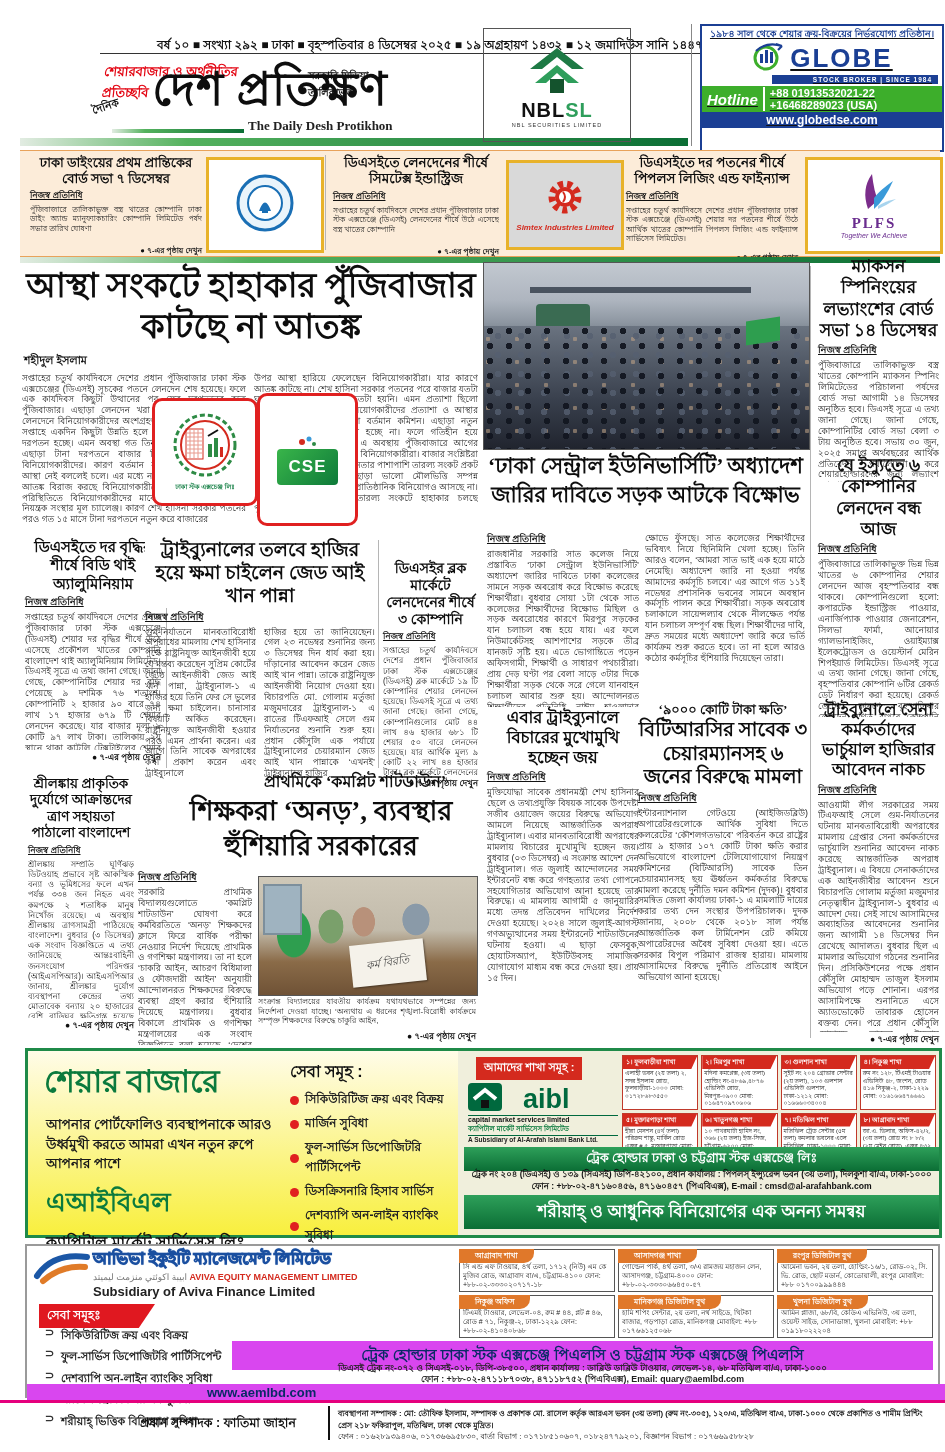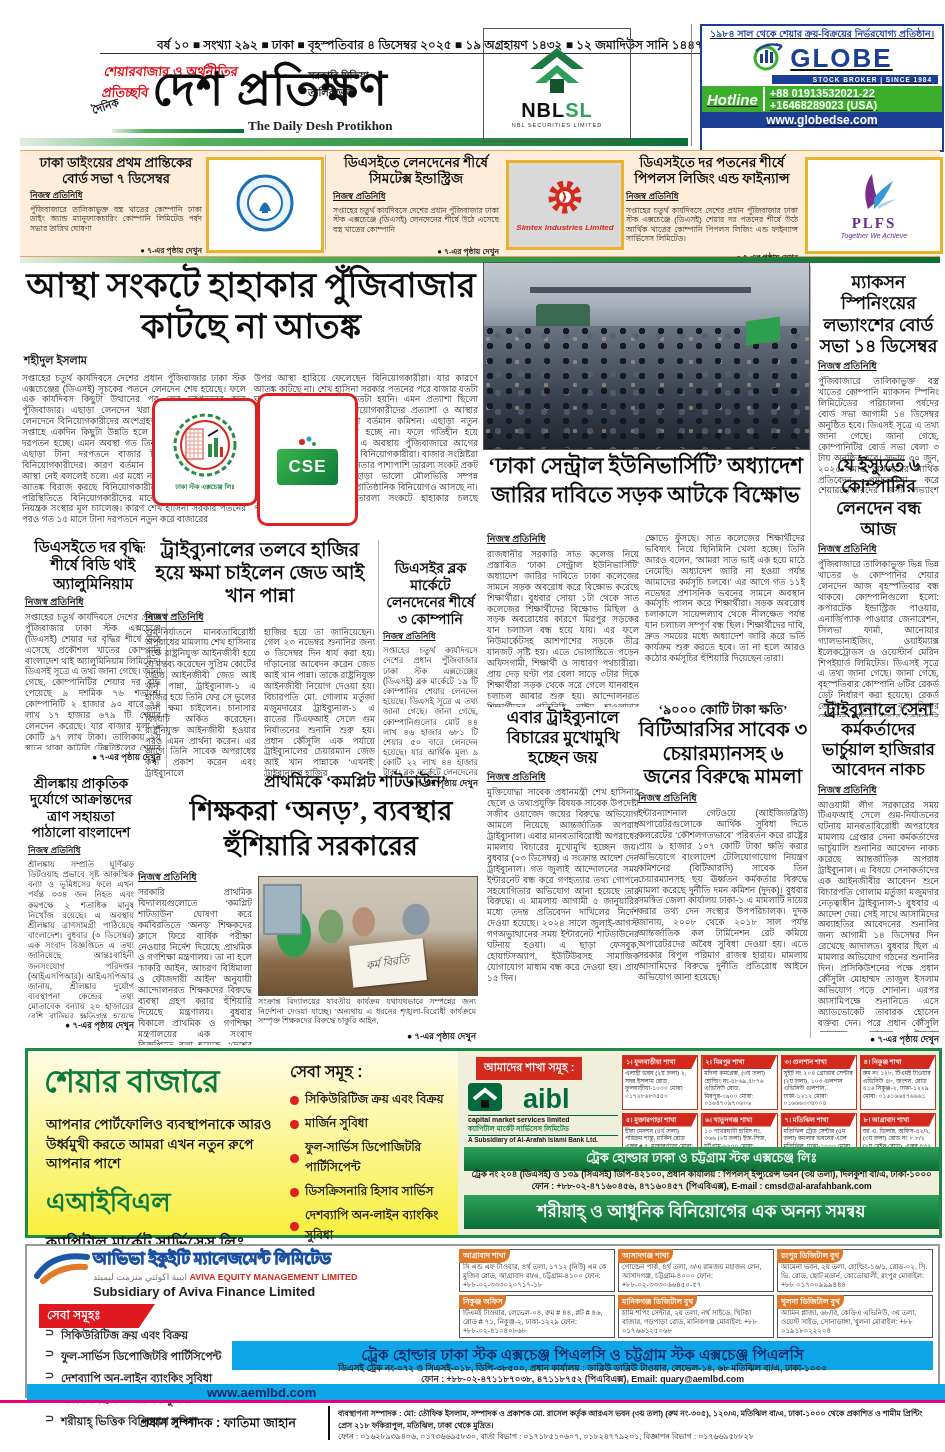--- a/index.html
+++ b/index.html
@@ -25,23 +25,23 @@
   .svc-item{display:flex;align-items:center;gap:6px;font-size:12px;font-weight:bold;color:#222;margin:4px 0;}
   .svc-item .dot{width:9px;height:9px;border-radius:50%;background:#e02020;flex:0 0 9px;}
   .av-item{font-size:11px;font-weight:bold;color:#222;margin:2.5px 0;padding-left:18px;position:relative;}
   .av-item::before{content:"⊃";position:absolute;left:2px;top:-1px;font-weight:bold;color:#333;}
   .branch{background:#fff;border:1px solid #c0392b;position:relative;overflow:hidden;}
   .branch .tab{background:#d42a1e;color:#fff;font-size:6.5px;font-weight:bold;padding:1px 3px;
                clip-path:polygon(0 0,100% 0,92% 100%,0 100%);white-space:nowrap;}
   .branch .tx{font-size:6px;line-height:1.25;color:#222;padding:1px 2px;}
   .avbranch{background:#fff;border:1px solid #555;position:relative;}
   .avbranch .tab{position:absolute;top:-1px;left:-1px;background:#e0782a;color:#fff;font-size:7.5px;
-                 font-weight:bold;padding:1px 4px;border-radius:0 0 10px 0;white-space:nowrap;}
+                 font-weight:bold;padding:1px 16px;border-radius:0 0 10px 0;white-space:nowrap;}
   .avbranch .tx{font-size:7px;line-height:1.3;color:#222;padding:12px 3px 2px 3px;}
-  .cyan{background:#0ea5e9;color:#0a2a66;font-weight:bold;}
+  .cyan{background:#d946ef;color:#0a2a66;font-weight:bold;}
   .photo-frame{border:1px solid #555;}
 </style>
 </head>
 <body>
 
 <div class="page">
 
   <div class="abs c b" style="left:100px;top:36px;width:660px;font-size:12px;">বর্ষ ১০ ■ সংখ্যা ২৯২ ■ ঢাকা ■ বৃহস্পতিবার ৪ ডিসেম্বর ২০২৫ ■ ১৯ অগ্রহায়ণ ১৪৩২ ■ ১২ জমাদিউস সানি ১৪৪৭</div>
   <div class="abs" style="left:100px;top:53px;width:660px;height:1px;background:#333;"></div>
 
@@ -199,21 +199,21 @@
   <div class="abs hl c" style="left:483px;top:452px;width:325px;font-size:21.5px;line-height:1.35;">‘ঢাকা সেন্ট্রাল ইউনিভার্সিটি’ অধ্যাদেশ জারির দাবিতে সড়ক আটকে বিক্ষোভ</div>
 
   <div class="abs" style="left:487px;top:530px;width:152px;">
     <div class="byl">নিজস্ব প্রতিনিধি</div>
     <div class="body" style="height:158px;">রাজধানীর সরকারি সাত কলেজ নিয়ে প্রস্তাবিত ‘ঢাকা সেন্ট্রাল ইউনিভার্সিটি’ অধ্যাদেশ জারির দাবিতে ঢাকা কলেজের সামনে সড়ক অবরোধ করে বিক্ষোভ করেছে শিক্ষার্থীরা। বুধবার সোয়া ১টা থেকে সাত কলেজের শিক্ষার্থীদের বিক্ষোভ মিছিল ও সড়ক অবরোধের কারণে মিরপুর সড়কের যান চলাচল বন্ধ হয়ে যায়। এর ফলে নিউমার্কেটসহ আশপাশের সড়কে তীব্র যানজট সৃষ্টি হয়। এতে ভোগান্তিতে পড়েন অফিসগামী, শিক্ষার্থী ও সাধারণ পথচারীরা। প্রায় দেড় ঘণ্টা পর বেলা সাড়ে ৩টার দিকে শিক্ষার্থীরা সড়ক থেকে সরে গেলে যানবাহন চলাচল আবার শুরু হয়। আন্দোলনরত শিক্ষার্থীদের প্রতিনিধি নাঈম হাওলাদার বলেন, ‘শিক্ষা মন্ত্রণালয়ের সঙ্গে তিন দফা আলোচনার পরও অধ্যাদেশের ব্যাপারে কোনো দৃশ্যমান অগ্রগতি নেই। এতে প্রায় দেড় লাখ শিক্ষার্থী’</div>
   </div>
   <div class="abs body" style="left:645px;top:533px;width:160px;height:165px;">ক্ষোভে ফুঁসছে। সাত কলেজের শিক্ষার্থীদের ভবিষ্যৎ নিয়ে ছিনিমিনি খেলা হচ্ছে। তিনি আরও বলেন, ‘আমরা সাত ভাই এক হয়ে মাঠে নেমেছি। অধ্যাদেশ জারি না হওয়া পর্যন্ত আমাদের কর্মসূচি চলবে।’ এর আগে গত ১১ই নভেম্বর প্রশাসনিক ভবনের সামনে অবস্থান কর্মসূচি পালন করে শিক্ষার্থীরা। সড়ক অবরোধ চলাকালে সায়েন্সল্যাব থেকে নীলক্ষেত পর্যন্ত যান চলাচল সম্পূর্ণ বন্ধ ছিল। শিক্ষার্থীদের দাবি, দ্রুত সময়ের মধ্যে অধ্যাদেশ জারি করে ভর্তি কার্যক্রম শুরু করতে হবে। তা না হলে আরও কঠোর কর্মসূচির হুঁশিয়ারি দিয়েছেন তারা।</div>
 
   <div class="vr" style="left:810px;top:266px;height:772px;"></div>
 
-  <div class="abs" style="left:818px;top:272px;width:121px;">
+  <div class="abs" style="left:818px;top:256px;width:121px;">
     <div class="hl c" style="font-size:17.5px;">ম্যাকসন স্পিনিংয়ের লভ্যাংশের বোর্ড সভা ১৪ ডিসেম্বর</div>
     <div class="byl">নিজস্ব প্রতিনিধি</div>
     <div class="body" style="height:122px;">পুঁজিবাজারে তালিকাভুক্ত বস্ত্র খাতের কোম্পানি ম্যাকসন স্পিনিং লিমিটেডের পরিচালনা পর্ষদের বোর্ড সভা আগামী ১৪ ডিসেম্বর অনুষ্ঠিত হবে। ডিএসই সূত্রে এ তথ্য জানা গেছে। জানা গেছে, কোম্পানিটির বোর্ড সভা বেলা ৩ টায় অনুষ্ঠিত হবে। সভায় ৩০ জুন, ২০২৫ সমাপ্ত অর্থবছরের আর্থিক প্রতিবেদন পর্যালোচনা করে শেয়ারহোল্ডারদের জন্য লভ্যাংশ ঘোষণা করা হতে পারে।</div>
   </div>
 
   <div class="abs" style="left:818px;top:455px;width:121px;">
     <div class="hl c" style="font-size:17.5px;">যে ইস্যুতে ৬ কোম্পানির লেনদেন বন্ধ আজ</div>
     <div class="byl">নিজস্ব প্রতিনিধি</div>
     <div class="body" style="height:158px;">পুঁজিবাজারে তালিকাভুক্ত ভিন্ন ভিন্ন খাতের ৬ কোম্পানির শেয়ার লেনদেন আজ বৃহস্পতিবার বন্ধ থাকবে। কোম্পানিগুলো হলো: কপারটেক ইন্ডাস্ট্রিজ পাওয়ার, এনার্জিপ্যাক পাওয়ার জেনারেশন, সিলভা ফার্মা, আনোয়ার গ্যালভানাইজিং, ওয়াইম্যাক্স ইলেকট্রোডস ও ওয়েস্টার্ন মেরিন শিপইয়ার্ড লিমিটেড। ডিএসই সূত্রে এ তথ্য জানা গেছে। জানা গেছে, বৃহস্পতিবার কোম্পানি ৬টির রেকর্ড ডেট নির্ধারণ করা হয়েছে। রেকর্ড ডেটের কারণে বৃহস্পতিবার লেনদেন স্থগিত রাখবে কোম্পানি ৬টি। রোববার কোম্পানি ৬টির লেনদেন স্বাভাবিক নিয়মে চলবে।</div>
   </div>

